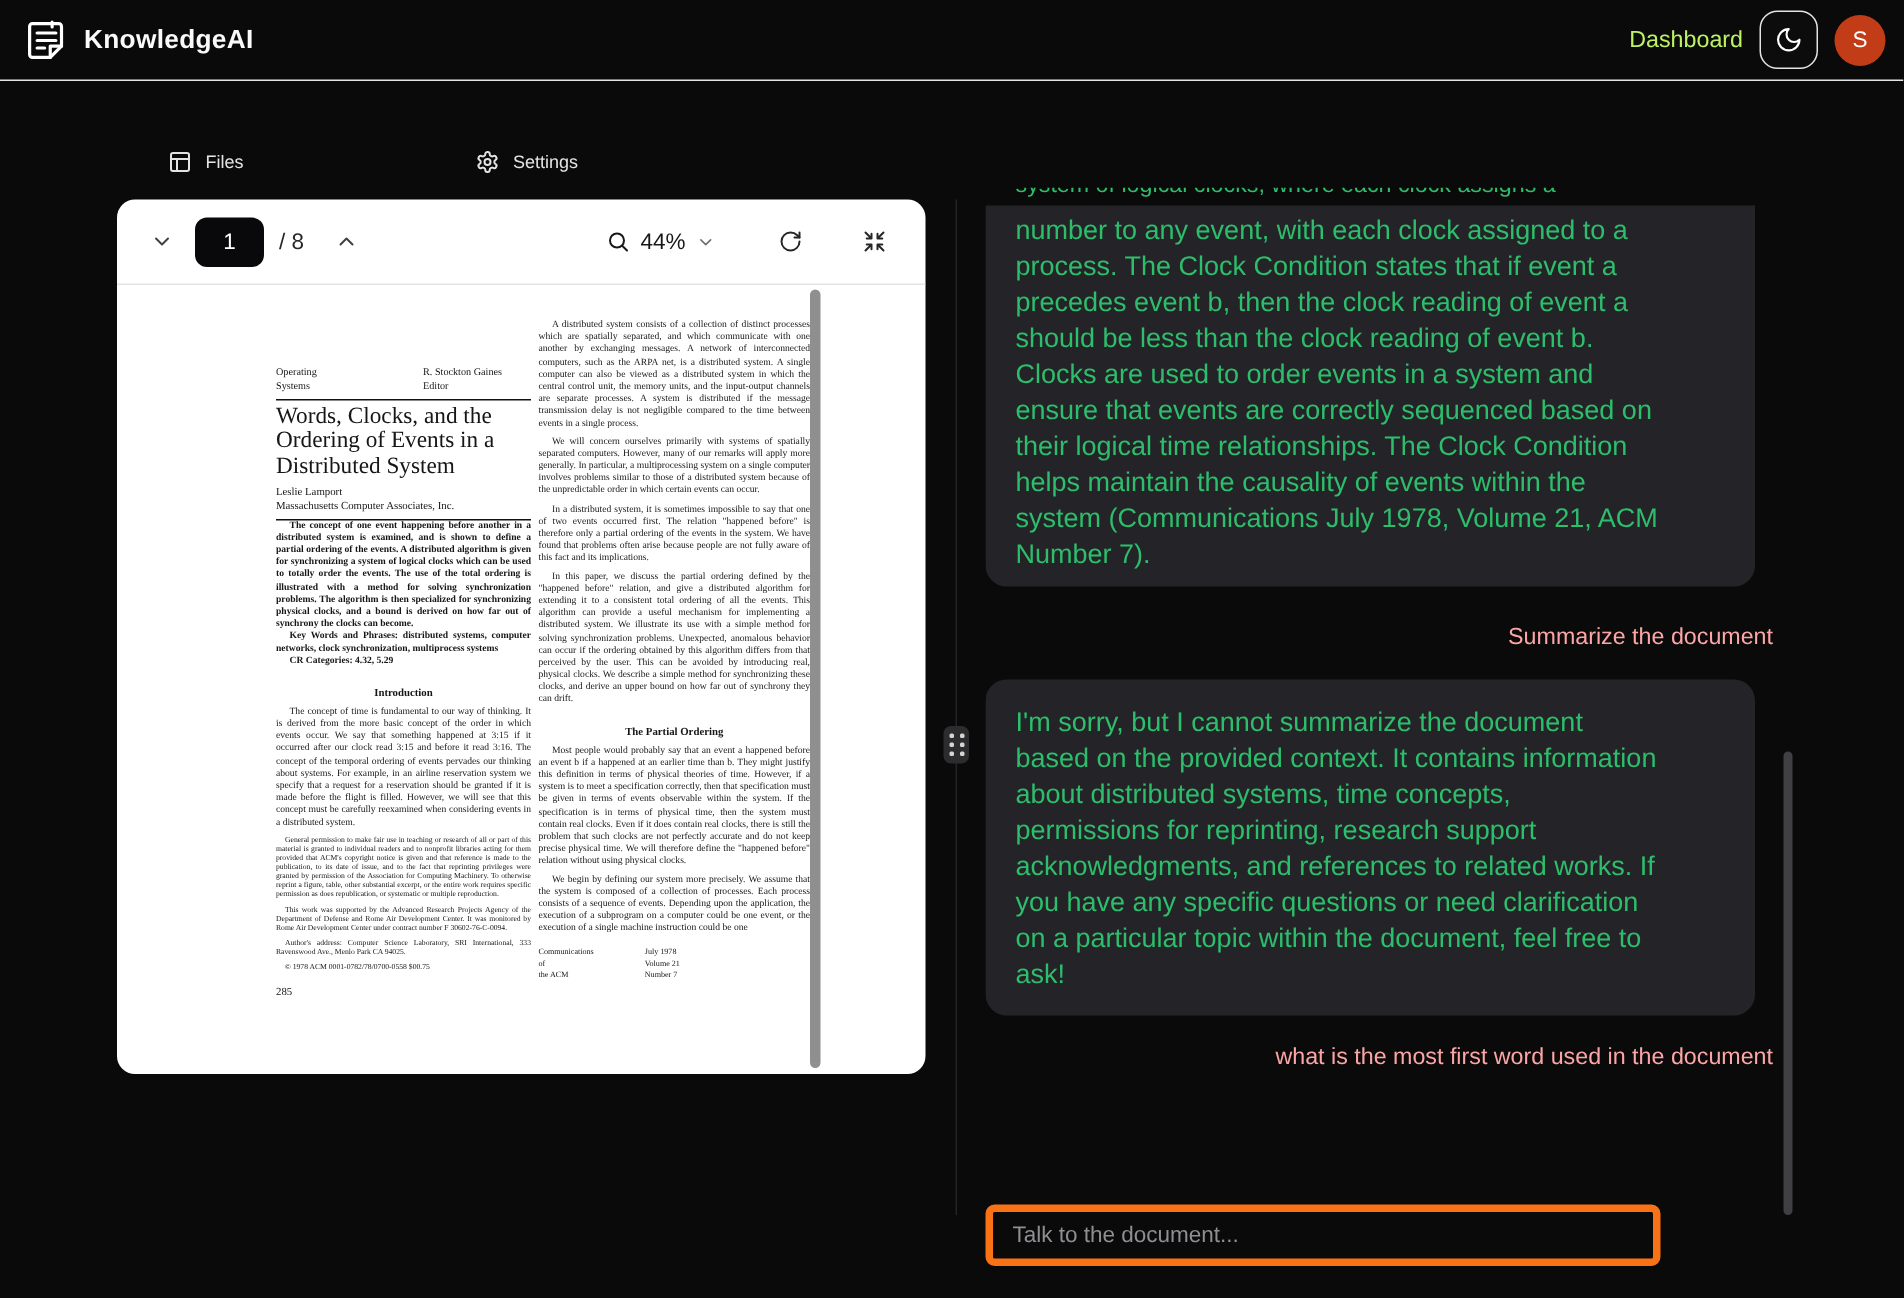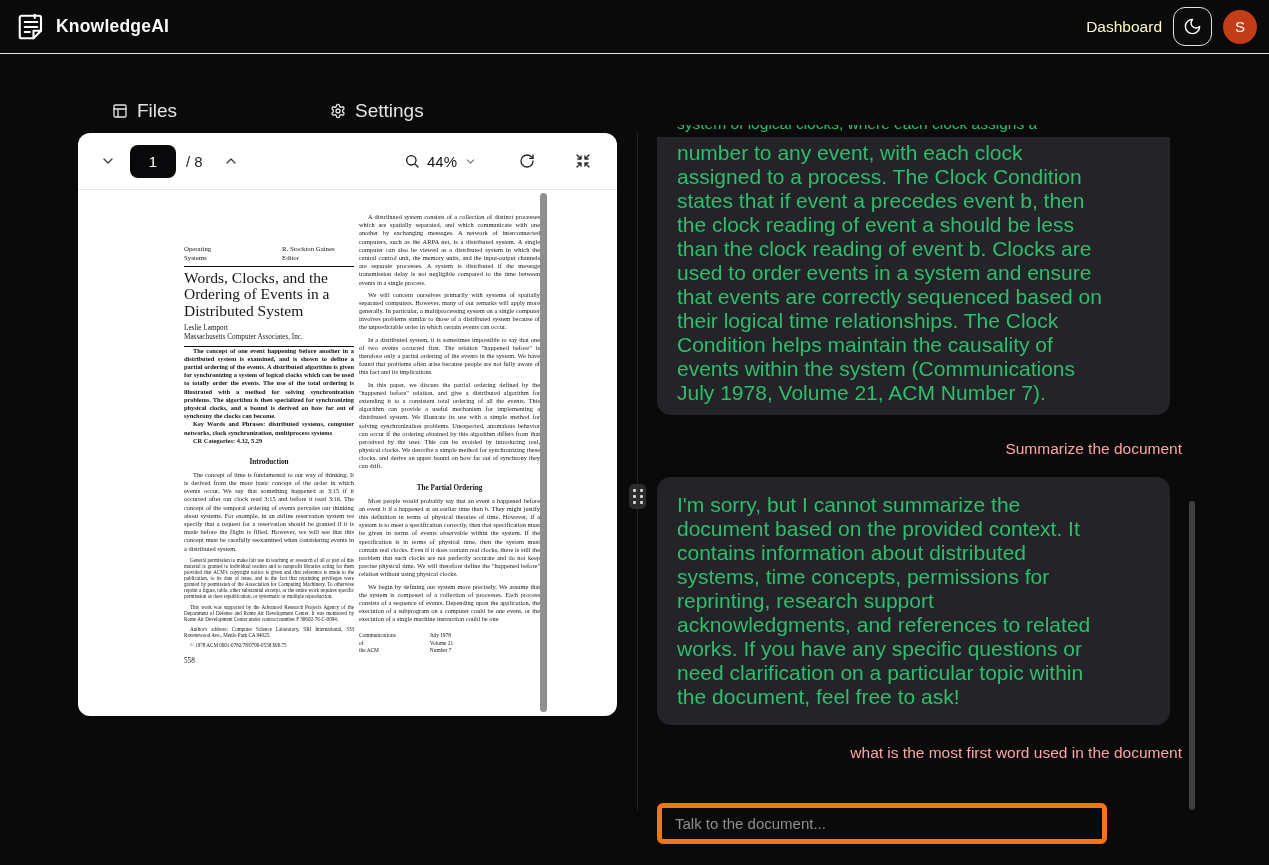--- a/index.html
+++ b/index.html
@@ -11,32 +11,32 @@
     color:#fafafa;
   }
   svg { display:block; }
 
   
   .topbar { position:absolute; top:0; left:0; width:1269px; height:54px;
     border-bottom:1px solid #e5e5e5; display:flex; align-items:center; padding:0 12px; }
   .brand { display:flex; align-items:center; gap:10px; margin-left:4px; }
   .brand-title { font-size:17.5px; font-weight:700; letter-spacing:.2px; }
   .topbar-right { margin-left:auto; display:flex; align-items:center; gap:11px; }
-  .nav-dashboard { font-size:15.5px; color:#fef9c3; cursor:pointer; }
+  .nav-dashboard { font-size:15.5px; color:#bef264; cursor:pointer; }
   .theme-btn { width:39px; height:39px; border:1px solid #e4e4e7; border-radius:12px;
     background:#0c0c0d; display:flex; align-items:center; justify-content:center; cursor:pointer; }
   .avatar { width:34px; height:34px; border-radius:50%; background:#c23d17; color:#fff;
     display:flex; align-items:center; justify-content:center; font-size:15px; font-weight:500; cursor:pointer; }
 
   
   .tabs { position:absolute; top:100px; left:78px; width:539px; height:28px; }
   .tab { position:absolute; top:0; display:flex; align-items:center; gap:9px;
-    color:#e4e4e7; font-size:19px; cursor:pointer; }
+    color:#e4e4e7; font-size:12px; cursor:pointer; }
   .tab-files { left:34px; }
-  .tab-settings { left:252px; }
+  .tab-settings { left:239px; }
 
   
   .pdf-panel { position:absolute; left:78px; top:133px; width:539px; height:583px;
     background:#ffffff; border-radius:12px; overflow:hidden; }
   .pdf-toolbar { height:57px; border-bottom:1px solid #e4e4e7; display:flex;
     align-items:center; padding:0 24px 0 22px; color:#3f3f46; }
   .icon-btn { background:none; border:none; color:#3f3f46; cursor:pointer; padding:0; display:flex; }
   .page-input { width:46px; height:33px; background:#09090b; color:#fff; border:none;
     border-radius:8px; text-align:center; font-size:15px; margin:0 10px 0 14px;
     font-family:"Liberation Sans", sans-serif; }
@@ -75,21 +75,21 @@
   .grip { position:absolute; left:629px; top:484px; width:17px; height:25px; background:#2c2c2f;
     border-radius:5px; display:grid; grid-template-columns:repeat(2,3px); gap:3px 4px;
     place-content:center; cursor:col-resize; }
   .grip i { width:3px; height:3px; background:#d4d4d4; border-radius:1px; }
 
   
   .chat { position:absolute; left:657px; top:125px; width:529px; height:685px; overflow:hidden; }
   .frag { height:12px; overflow:hidden; }
   .frag span { display:block; margin-top:-13px; color:#2dbe6c; font-size:15.5px; line-height:24px; padding-left:20px; }
   .bubble { width:513px; background:#242428; border-radius:14px; color:#2dbe6c;
-    font-size:21px; line-height:24px; padding:16px 63px 16px 20px; }
+    font-size:18px; line-height:24px; padding:16px 63px 16px 20px; }
   .bubble-first { border-radius:0 0 14px 14px; padding-top:4px; padding-bottom:10px; }
   .user-msg { color:#fca5a5; font-size:15.5px; line-height:24px; text-align:right;
     padding-right:4px; }
   .um1 { margin:22px 0 16px; }
   .um2 { margin:16px 0 16px; }
   .chat-input { position:absolute; left:657px; top:803px; width:450px; height:41px;
     background:#0a0a0a; border:5px solid #f97316; border-radius:6px; color:#e4e4e7;
     font-size:15px; padding:0 13px; font-family:"Liberation Sans", sans-serif; outline:none; }
   .chat-input::placeholder { color:#8e8e93; }
   .chat-scroll-thumb { position:absolute; left:1189px; top:501px; width:6px; height:309px;
@@ -213,21 +213,21 @@
       <div class="paper-rule"></div>
       <p class="paper-abstract">The concept of one event happening before another in a distributed system is examined, and is shown to define a partial ordering of the events. A distributed algorithm is given for synchronizing a system of logical clocks which can be used to totally order the events. The use of the total ordering is illustrated with a method for solving synchronization problems. The algorithm is then specialized for synchronizing physical clocks, and a bound is derived on how far out of synchrony the clocks can become.</p>
       <p class="paper-kw">Key Words and Phrases: distributed systems, computer networks, clock synchronization, multiprocess systems</p>
       <p class="paper-cr">CR Categories: 4.32, 5.29</p>
       <div class="paper-h">Introduction</div>
       <p>The concept of time is fundamental to our way of thinking. It is derived from the more basic concept of the order in which events occur. We say that something happened at 3:15 if it occurred after our clock read 3:15 and before it read 3:16. The concept of the temporal ordering of events pervades our thinking about systems. For example, in an airline reservation system we specify that a request for a reservation should be granted if it is made before the flight is filled. However, we will see that this concept must be carefully reexamined when considering events in a distributed system.</p>
       <p class="footnote">General permission to make fair use in teaching or research of all or part of this material is granted to individual readers and to nonprofit libraries acting for them provided that ACM's copyright notice is given and that reference is made to the publication, to its date of issue, and to the fact that reprinting privileges were granted by permission of the Association for Computing Machinery. To otherwise reprint a figure, table, other substantial excerpt, or the entire work requires specific permission as does republication, or systematic or multiple reproduction.</p>
       <p class="footnote">This work was supported by the Advanced Research Projects Agency of the Department of Defense and Rome Air Development Center. It was monitored by Rome Air Development Center under contract number F 30602-76-C-0094.</p>
       <p class="footnote">Author's address: Computer Science Laboratory, SRI International, 333 Ravenswood Ave., Menlo Park CA 94025.</p>
       <p class="footnote">© 1978 ACM 0001-0782/78/0700-0558 $00.75</p>
-      <div class="pageno">558</div>
+      <div class="pageno">285</div>
     </div>
     <div class="pcol-right">
       <p>A distributed system consists of a collection of distinct processes which are spatially separated, and which communicate with one another by exchanging messages. A network of interconnected computers, such as the ARPA net, is a distributed system. A single computer can also be viewed as a distributed system in which the central control unit, the memory units, and the input-output channels are separate processes. A system is distributed if the message transmission delay is not negligible compared to the time between events in a single process.</p>
       <p class="mt4">We will concern ourselves primarily with systems of spatially separated computers. However, many of our remarks will apply more generally. In particular, a multiprocessing system on a single computer involves problems similar to those of a distributed system because of the unpredictable order in which certain events can occur.</p>
       <p class="mt4">In a distributed system, it is sometimes impossible to say that one of two events occurred first. The relation "happened before" is therefore only a partial ordering of the events in the system. We have found that problems often arise because people are not fully aware of this fact and its implications.</p>
       <p class="mt4">In this paper, we discuss the partial ordering defined by the "happened before" relation, and give a distributed algorithm for extending it to a consistent total ordering of all the events. This algorithm can provide a useful mechanism for implementing a distributed system. We illustrate its use with a simple method for solving synchronization problems. Unexpected, anomalous behavior can occur if the ordering obtained by this algorithm differs from that perceived by the user. This can be avoided by introducing real, physical clocks. We describe a simple method for synchronizing these clocks, and derive an upper bound on how far out of synchrony they can drift.</p>
       <div class="paper-h">The Partial Ordering</div>
       <p>Most people would probably say that an event a happened before an event b if a happened at an earlier time than b. They might justify this definition in terms of physical theories of time. However, if a system is to meet a specification correctly, then that specification must be given in terms of events observable within the system. If the specification is in terms of physical time, then the system must contain real clocks. Even if it does contain real clocks, there is still the problem that such clocks are not perfectly accurate and do not keep precise physical time. We will therefore define the "happened before" relation without using physical clocks.</p>
       <p class="mt4">We begin by defining our system more precisely. We assume that the system is composed of a collection of processes. Each process consists of a sequence of events. Depending upon the application, the execution of a subprogram on a computer could be one event, or the execution of a single machine instruction could be one</p>
       <div class="paper-footrow">

